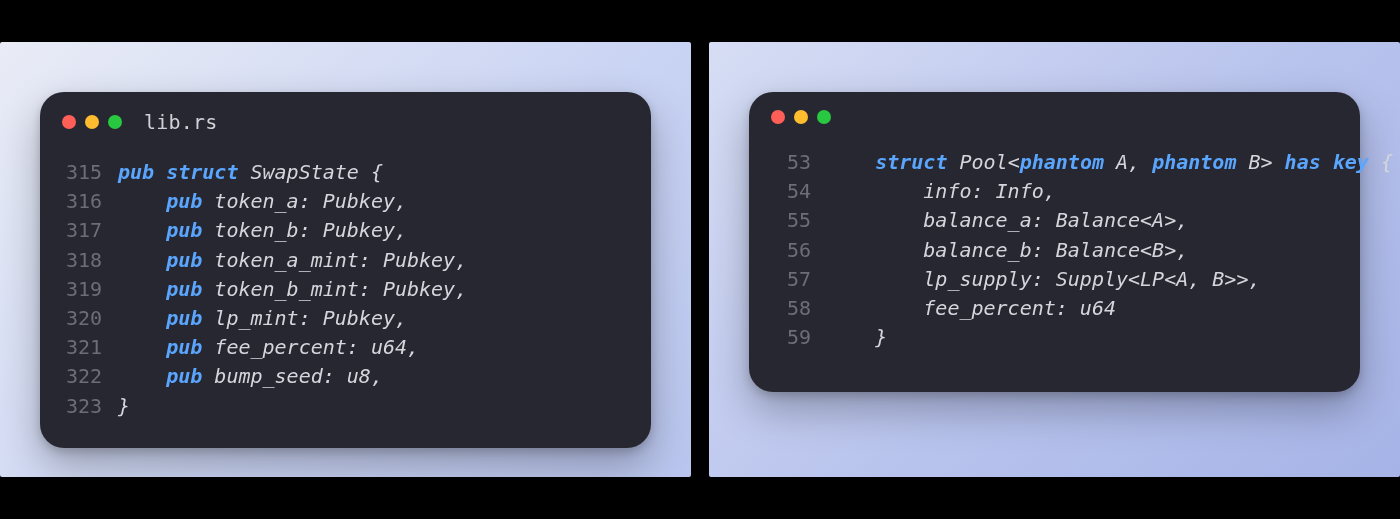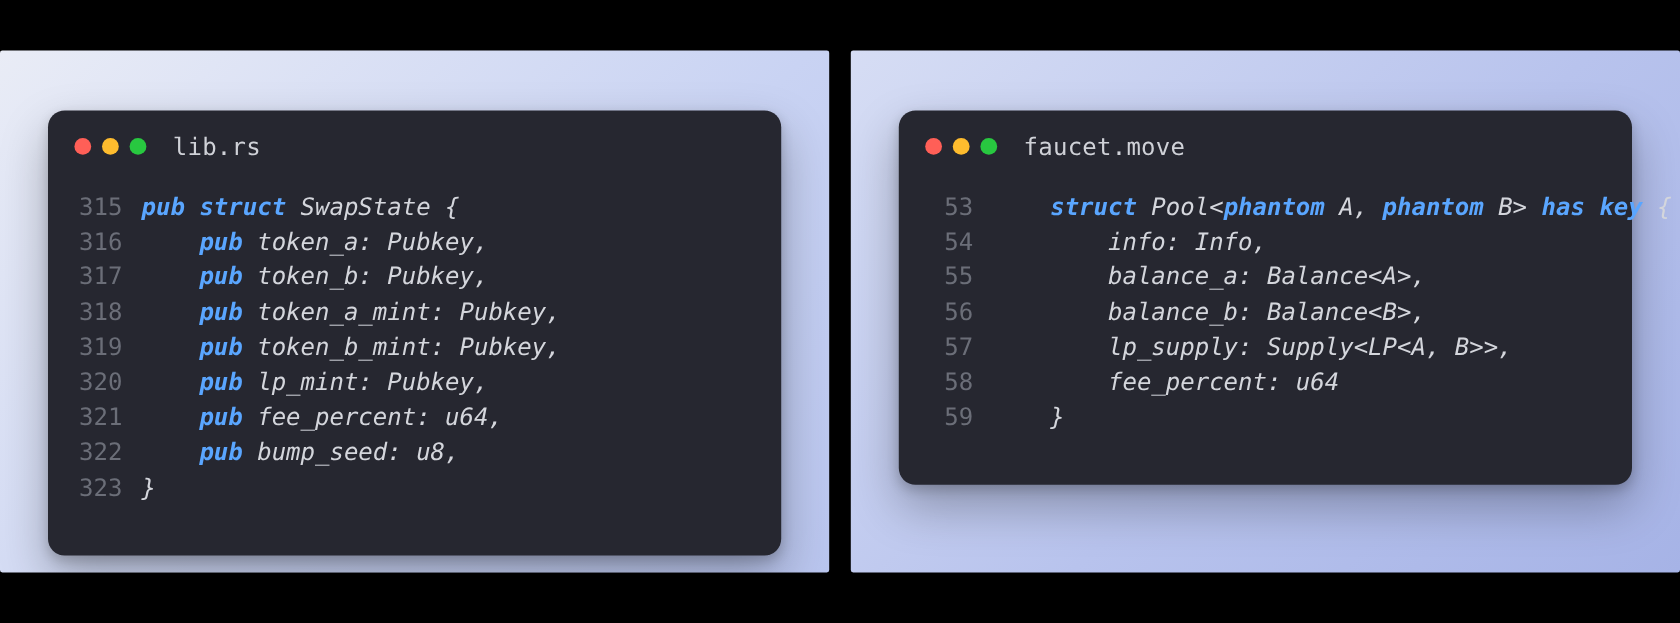--- a/index.html
+++ b/index.html
@@ -17,38 +17,38 @@
     border-radius: 2px;
     padding: 50px 40px 40px 40px;
     position: relative;
     overflow: hidden;
   }
   .panel-left  { background: linear-gradient(135deg, #e9ecf6 0%, #c9d3f3 60%, #b9c5ee 100%); }
   .panel-right { background: linear-gradient(135deg, #d6ddf4 0%, #b8c3ed 55%, #a6b3e6 100%); }
 
   .window {
     background: #262730;
-    border-radius: 14px;
+    border-radius: 24px;
     box-shadow: 0 18px 40px rgba(0,0,0,0.28), 0 4px 10px rgba(0,0,0,0.18);
     color: #d5d7dd;
     min-height: 300px;
   }
   .titlebar {
     display: flex; align-items: center; gap: 22px;
     padding: 18px 22px 6px 22px;
   }
   .lights { display: flex; gap: 9px; }
   .light { width: 14px; height: 14px; border-radius: 50%; }
   .light.red    { background: #ff5f57; }
   .light.yellow { background: #febc2e; }
   .light.green  { background: #28c840; }
   .filename { color: #cfd1d7; font-size: 20px; letter-spacing: .2px; }
 
   .code {
-    padding: 18px 24px 42px 24px;
+    padding: 18px 24px 27px 24px;
     font-size: 20px;
     line-height: 1.46;
     white-space: pre;
   }
   .row { display: flex; }
   .gutter {
     width: 54px; flex: 0 0 54px;
     text-align: right;
     color: #6b6e78;
     padding-right: 16px;
@@ -82,19 +82,18 @@
   </div>
 
   <div class="panel panel-right">
     <div class="window">
       <div class="titlebar">
         <div class="lights">
           <span class="light red"></span>
           <span class="light yellow"></span>
           <span class="light green"></span>
         </div>
-        <span class="filename">faucet.move</span>
       </div>
       <div class="code" id="code-right"><div class="row"><span class="gutter">53</span><span class="src"><span class="pl">    </span><span class="kw">struct </span><span class="pl">Pool&lt;</span><span class="kw">phantom </span><span class="pl">A, </span><span class="kw">phantom </span><span class="pl">B&gt; </span><span class="kw">has </span><span class="kw">key </span><span class="pl">{</span></span></div><div class="row"><span class="gutter">54</span><span class="src"><span class="pl">        info: Info,</span></span></div><div class="row"><span class="gutter">55</span><span class="src"><span class="pl">        balance_a: Balance&lt;A&gt;,</span></span></div><div class="row"><span class="gutter">56</span><span class="src"><span class="pl">        balance_b: Balance&lt;B&gt;,</span></span></div><div class="row"><span class="gutter">57</span><span class="src"><span class="pl">        lp_supply: Supply&lt;LP&lt;A, B&gt;&gt;,</span></span></div><div class="row"><span class="gutter">58</span><span class="src"><span class="pl">        fee_percent: u64</span></span></div><div class="row"><span class="gutter">59</span><span class="src"><span class="pl">    }</span></span></div></div>
     </div>
   </div>
 
 </div>
 
 </body></html>

